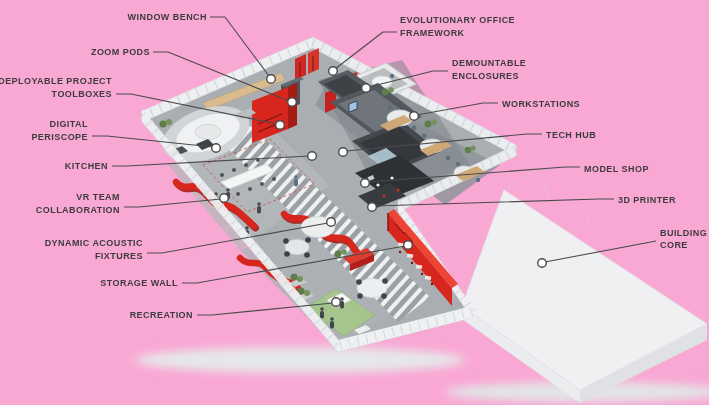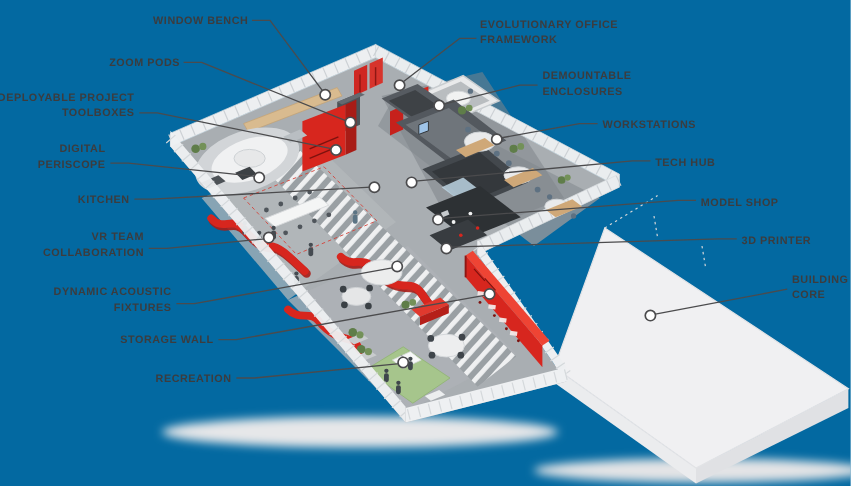--- a/index.html
+++ b/index.html
@@ -1,16 +1,16 @@
 <!DOCTYPE html>
 <html><head>
 <meta charset="utf-8">
 <style>
   html,body{margin:0;padding:0;background:#ffffff;}
-  #stage{position:relative;width:709px;height:405px;background:#0369a1;overflow:hidden;
+  #stage{position:relative;width:709px;height:405px;background:#f9a8d4;overflow:hidden;
          font-family:"Liberation Sans", sans-serif;}
   svg{position:absolute;left:0;top:0;}
   text.lbl{font-family:"Liberation Sans", sans-serif;font-weight:bold;font-size:9px;
            letter-spacing:0.45px;fill:#3c3c3e;}
 </style>
 </head>
 <body>
 
 <div id="stage">
 <svg width="709" height="405" viewBox="0 0 709 405">

